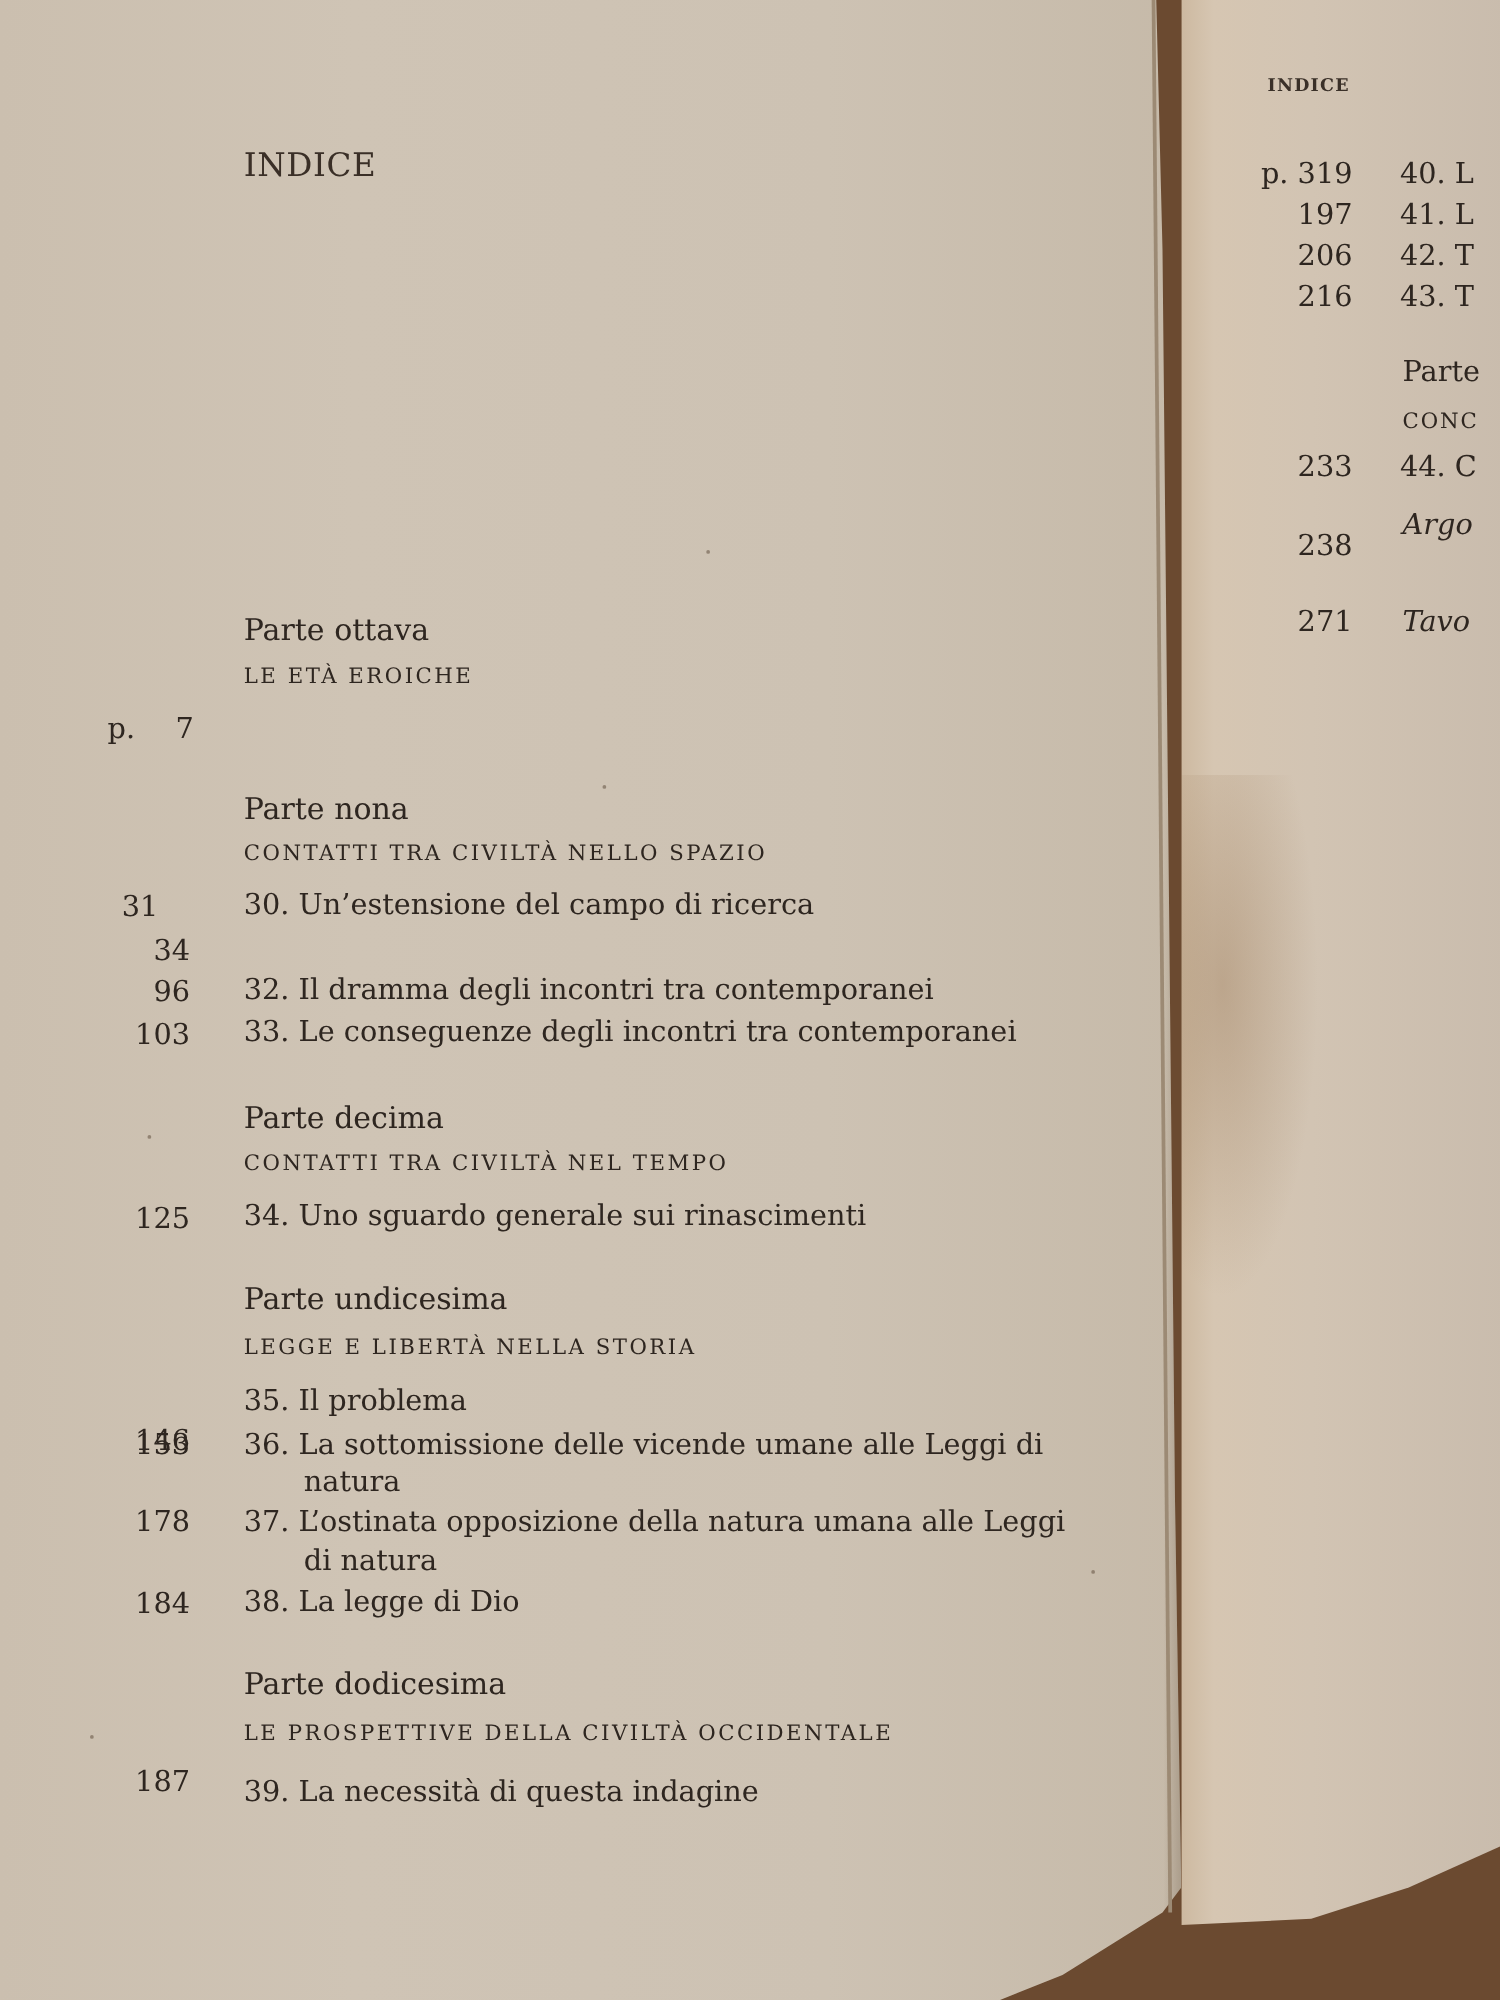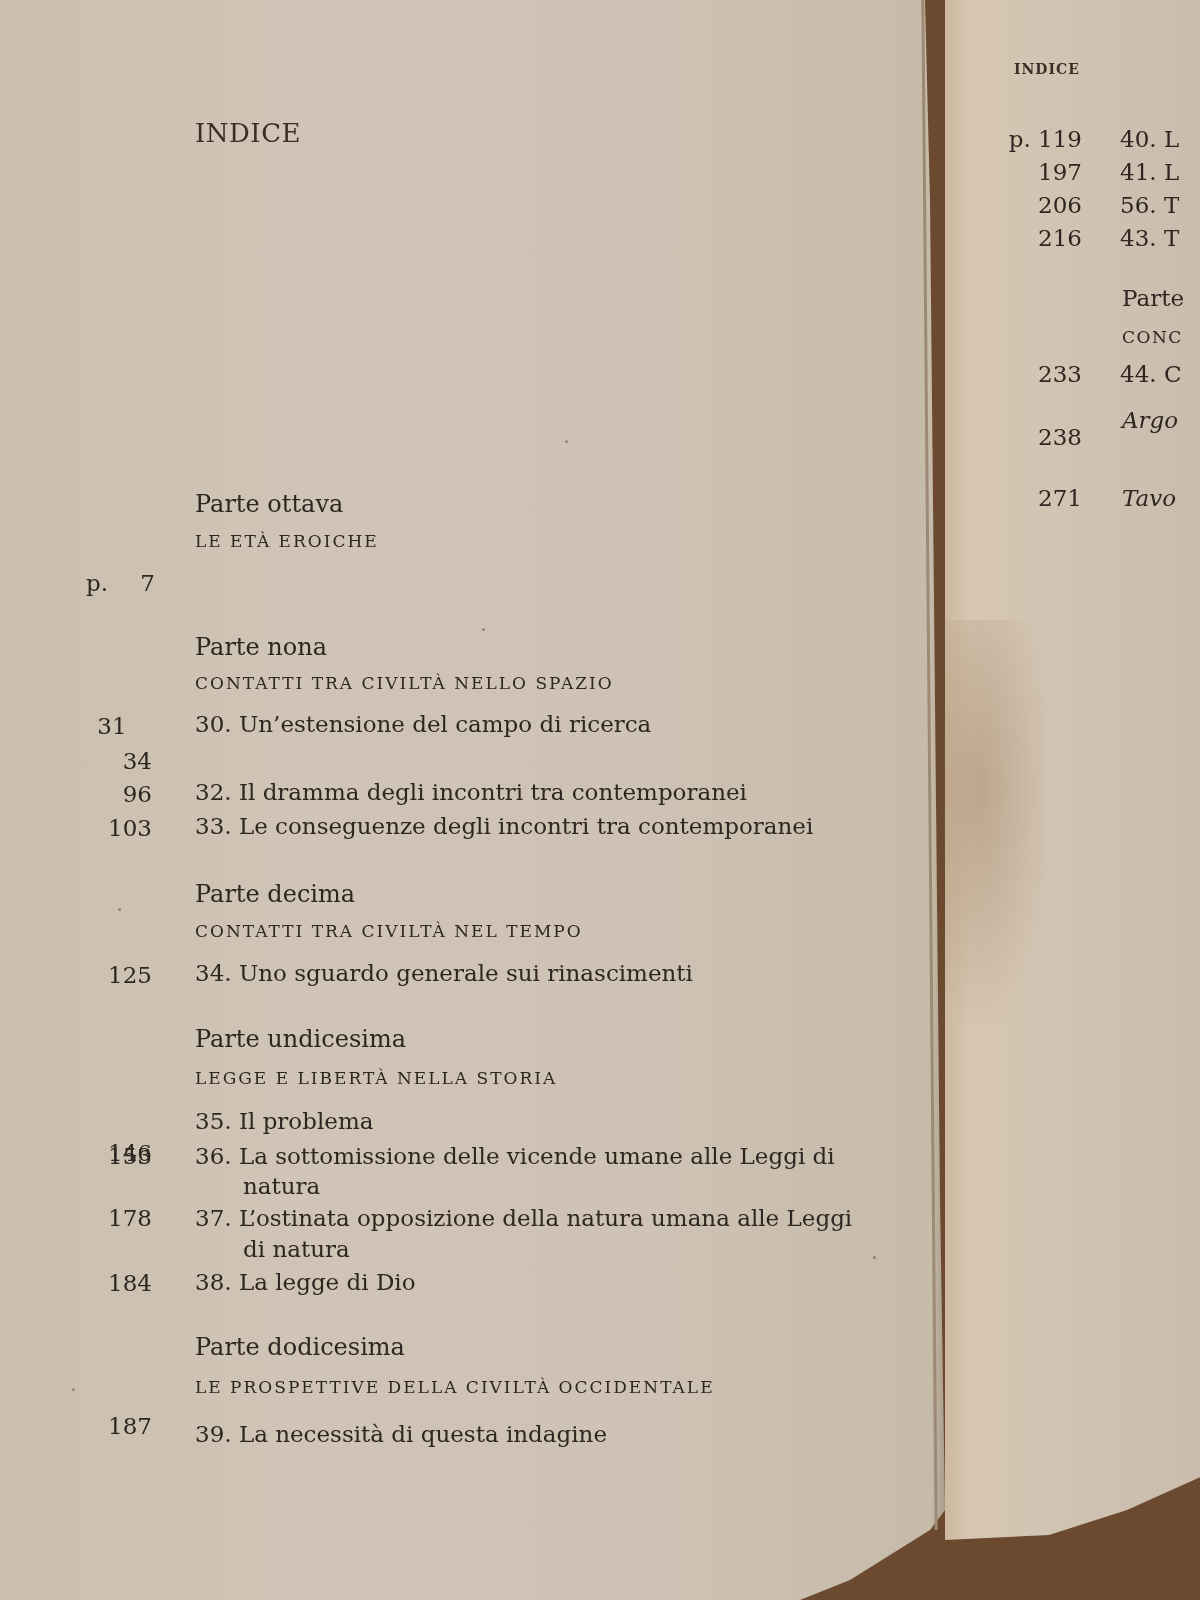--- a/index.html
+++ b/index.html
@@ -67,28 +67,28 @@
   </style>
 </head>
 <body>
 
 <div class="scene">
 
   <div class="page-right"></div>
 
   <div class="rh rh-title">INDICE</div>
 
-  <div class="r-num" style="left:992px; top:126px;">p. 119</div>
+  <div class="r-num" style="left:992px; top:126px;">p. 319</div>
   <div class="r-entry" style="left:1120px; top:126px;">40. L</div>
 
   <div class="r-num" style="left:992px; top:159px;">197</div>
   <div class="r-entry" style="left:1120px; top:159px;">41. L</div>
 
   <div class="r-num" style="left:992px; top:192px;">206</div>
-  <div class="r-entry" style="left:1120px; top:192px;">56. T</div>
+  <div class="r-entry" style="left:1120px; top:192px;">42. T</div>
 
   <div class="r-num" style="left:992px; top:225px;">216</div>
   <div class="r-entry" style="left:1120px; top:225px;">43. T</div>
 
   <div class="r-part" style="left:1122px; top:285px;">Parte</div>
   <div class="r-smallcaps" style="left:1122px; top:327px;">CONC</div>
 
   <div class="r-num" style="left:992px; top:361px;">233</div>
   <div class="r-entry" style="left:1120px; top:361px;">44. C</div>
 

